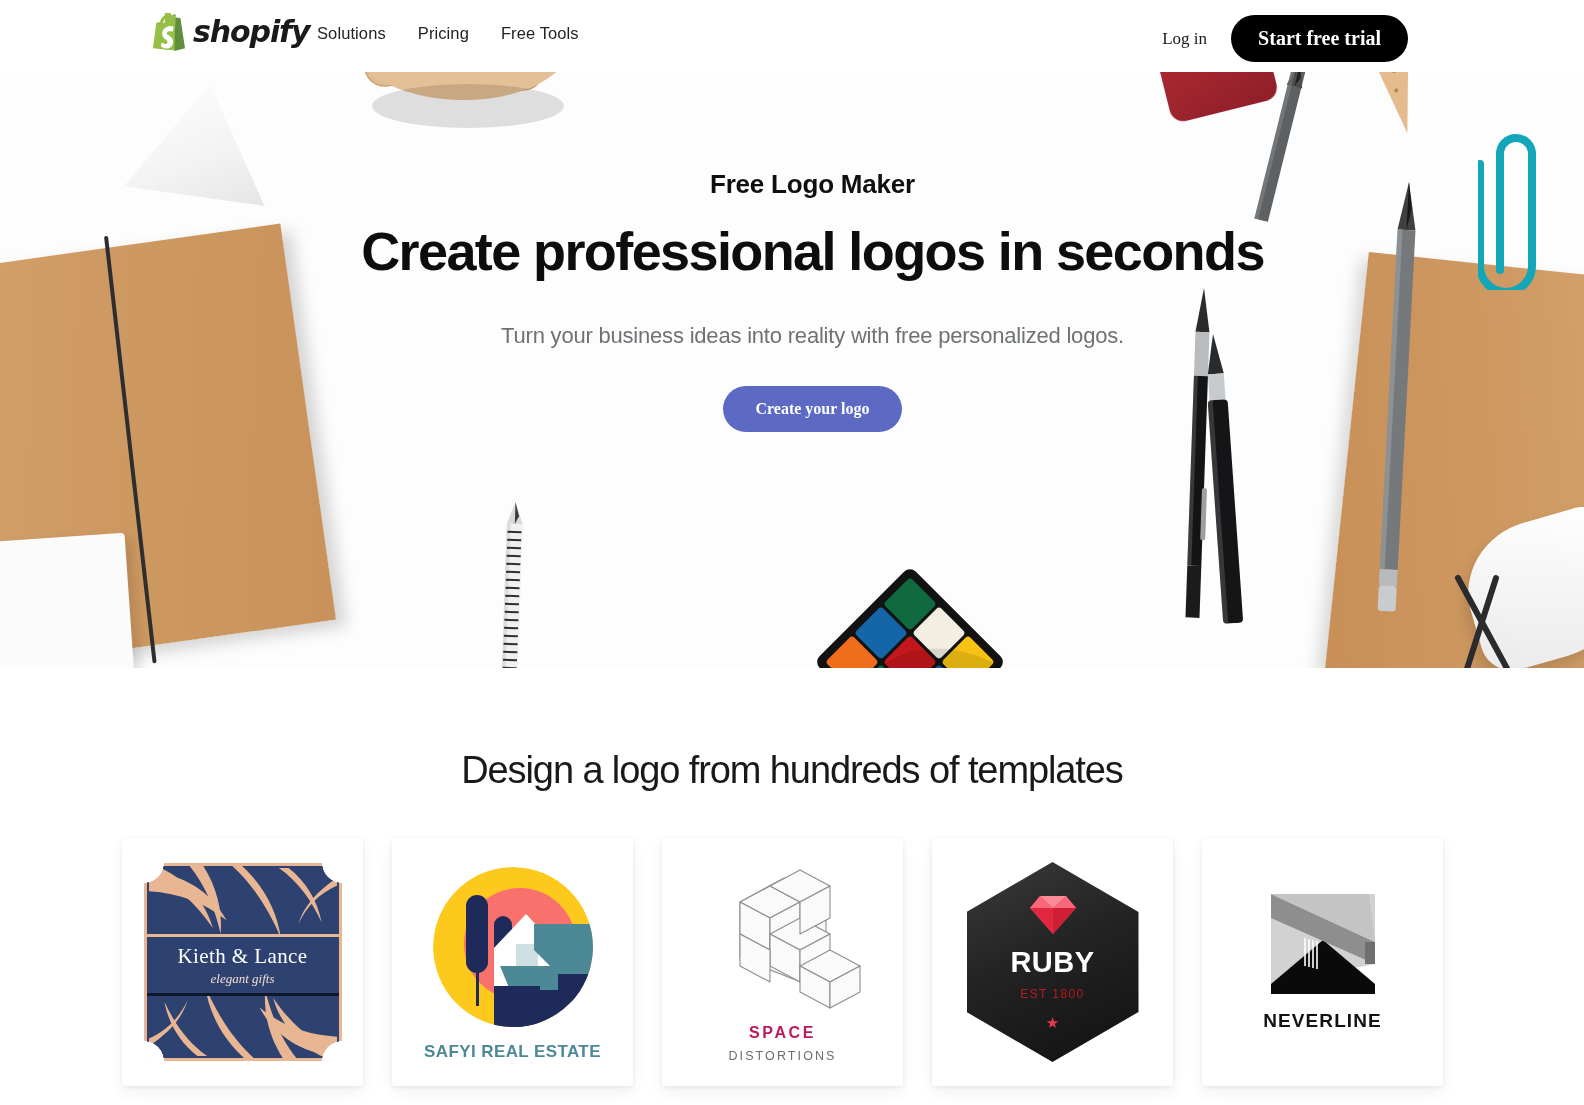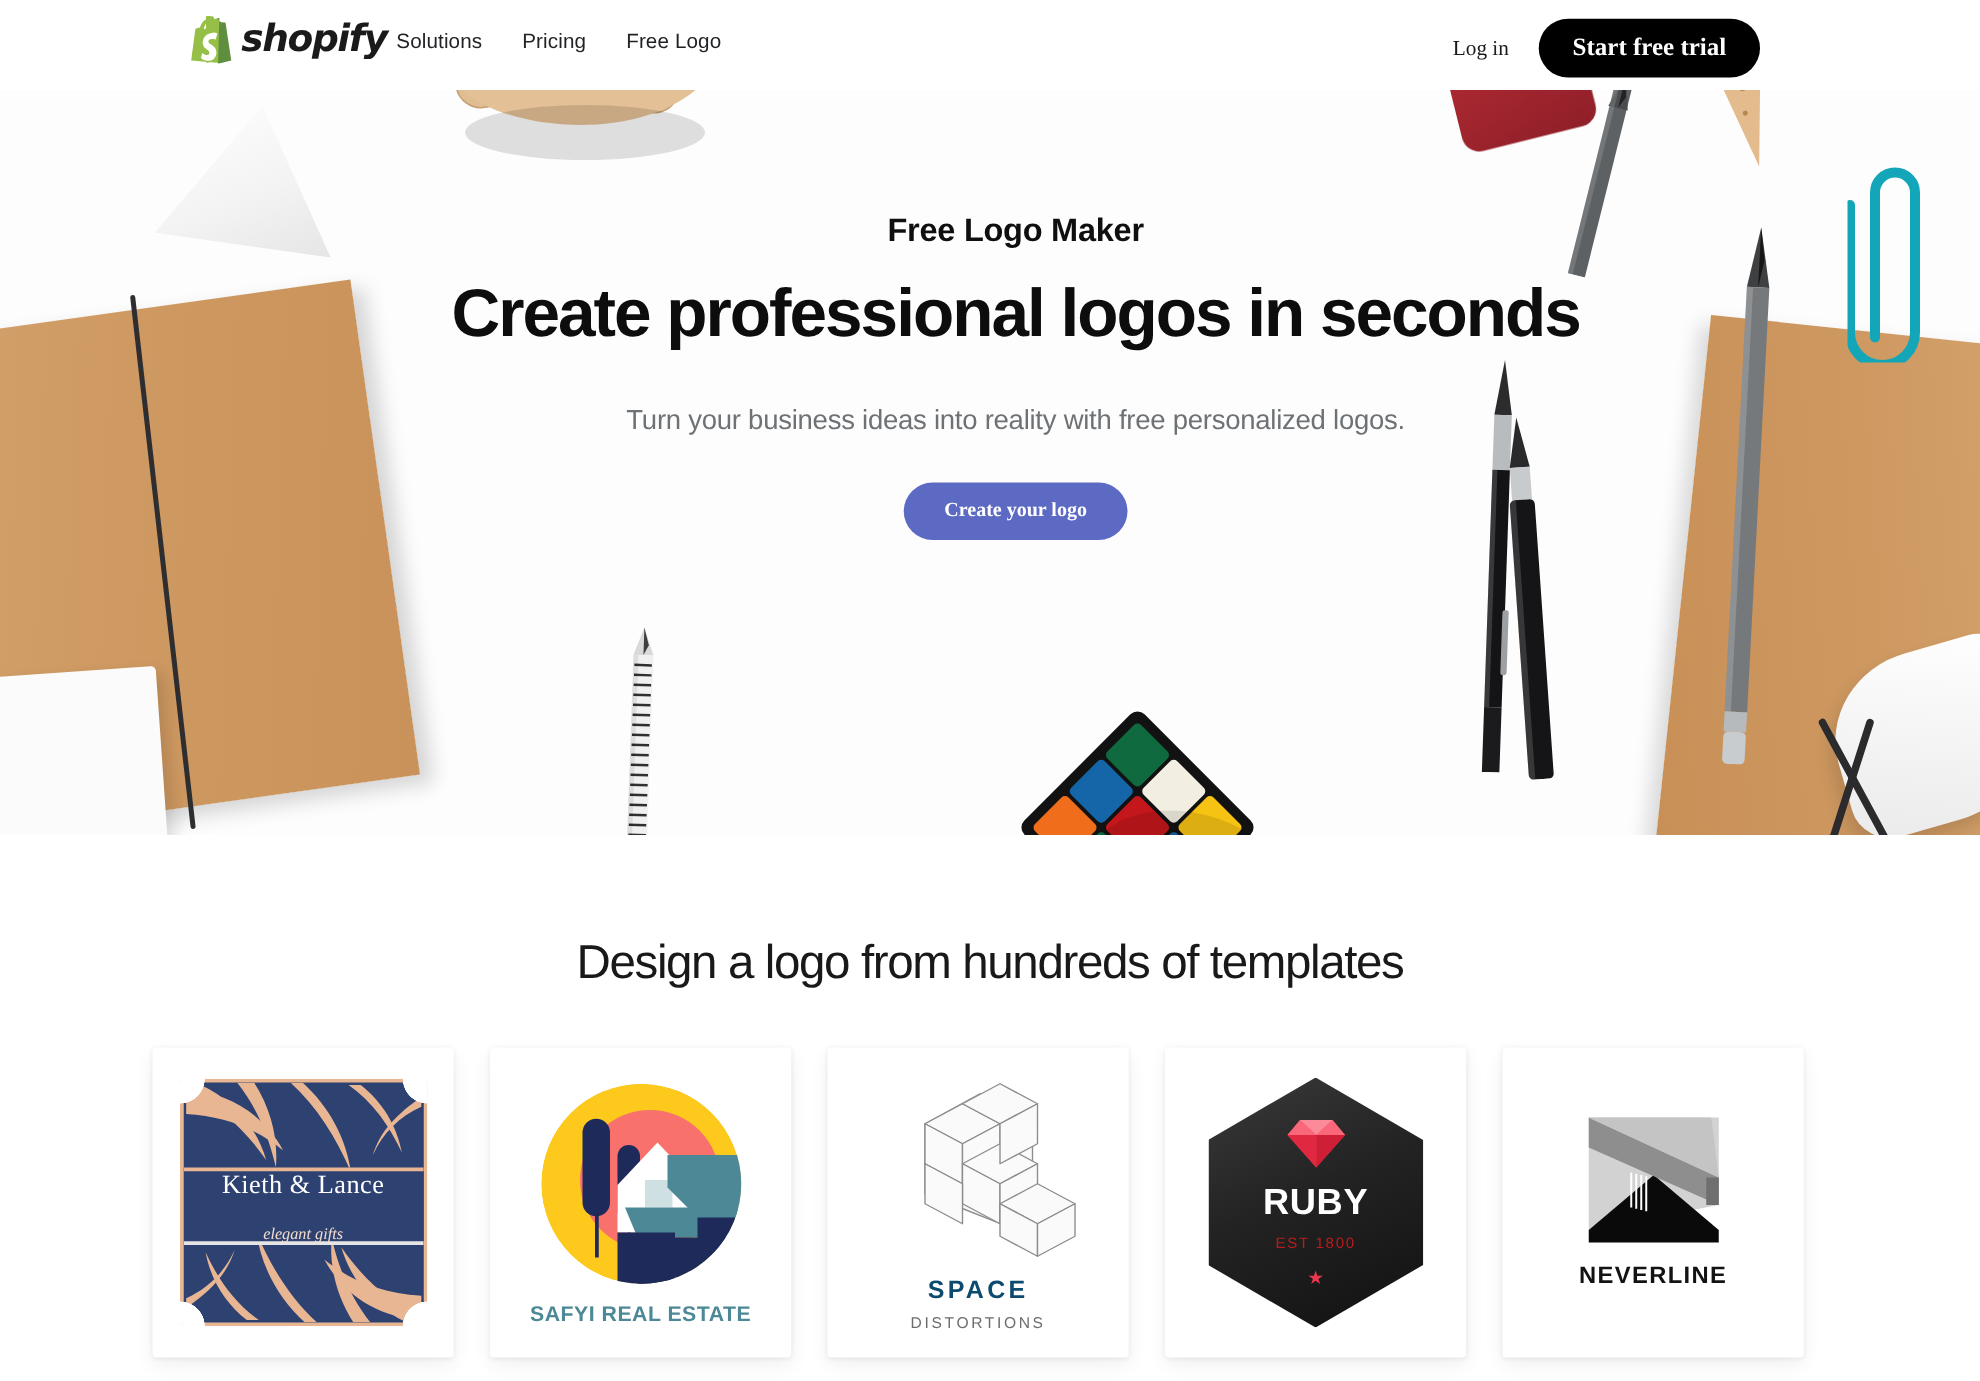--- a/index.html
+++ b/index.html
@@ -200,24 +200,24 @@
     overflow: hidden;
     -webkit-mask-image: radial-gradient(circle 20px at 0 0, transparent 98%, #000 100%),
                         radial-gradient(circle 20px at 100% 0, transparent 98%, #000 100%),
                         radial-gradient(circle 20px at 0 100%, transparent 98%, #000 100%),
                         radial-gradient(circle 20px at 100% 100%, transparent 98%, #000 100%);
     -webkit-mask-composite: source-in;
     mask-composite: intersect;
   }
   .kieth-band {
     position: absolute; left: 0; right: 0; top: 68px; height: 62px;
-    border-top: 3px solid #e8b693; border-bottom: 3px solid #e5e5e5;
+    border-top: 3px solid #e8b693; border-bottom: 3px solid #0f172a;
     background: #2e4272;
     display: flex; flex-direction: column;
-    align-items: center; justify-content: space-between;
+    align-items: center; justify-content: center;
     z-index: 4;
   }
   .kieth-name {
     font-family: "Liberation Serif", serif;
     font-size: 21px; color: #ffffff; letter-spacing: 0.4px; line-height: 1;
   }
   .kieth-tag {
     font-family: "Liberation Serif", serif; font-style: italic;
     font-size: 13px; color: #f2ddcd; margin-top: 5px; line-height: 1;
   }
@@ -226,22 +226,22 @@
   .logo-safyi { width: 170px; height: 170px; position: relative; }
   .safyi-label {
     margin-top: 10px;
     font-size: 17px; font-weight: 700; color: #4d8896;
     letter-spacing: 0.4px;
   }
 
   
   .logo-space { width: 158px; height: 148px; }
   .space-title {
-    margin-top: 14px; font-size: 20px; font-weight: 700;
-    color: #0c4a6e; letter-spacing: 2.6px;
+    margin-top: 14px; font-size: 16px; font-weight: 700;
+    color: #be185d; letter-spacing: 2.6px;
   }
   .space-sub {
     margin-top: 7px; font-size: 12.5px; color: #6c6c6c; letter-spacing: 2.1px;
   }
 
   
   .logo-ruby { width: 172px; height: 200px; position: relative; }
   .ruby-hex {
     position: absolute; inset: 0;
     background: linear-gradient(155deg, #3a3a3a 0%, #232323 45%, #111111 100%);
@@ -284,21 +284,21 @@
           <path d="M23.4 1.4 22.5 38 33 35.3 28.5 5.5c0-.3-.3-.5-.5-.5l-3.2-.2-2.1-2.1c-.2-.2-.5-.3-.8-.3l.5-1z" fill="#5e8e3e"></path>
           <path d="m21.8 13.9-1.3 4.8s-1.4-.7-3.2-.5c-2.5.1-2.6 1.7-2.5 2.1.1 2.2 6 2.7 6.3 8 .3 4.1-2.2 7-5.7 7.2-4.3.3-6.6-2.2-6.6-2.2l.9-3.9s2.3 1.8 4.2 1.6c1.2-.1 1.7-1.1 1.6-1.9-.2-2.9-5-2.7-5.3-7.5-.3-4 2.3-8.1 8.2-8.5 2.3-.1 3.4.8 3.4.8z" fill="#fff"></path>
         </svg>
       </span>
       <span class="brand-word">shopify</span>
     </div>
 
     <nav class="nav">
       <span class="nav-link">Solutions</span>
       <span class="nav-link">Pricing</span>
-      <span class="nav-link">Free Logo</span>
+      <span class="nav-link">Free Tools</span>
     </nav>
 
     <div class="header-right">
       <span class="login-link">Log in</span>
       <button class="trial-btn">Start free trial</button>
     </div>
   </div>
 
   <section class="hero">
 

